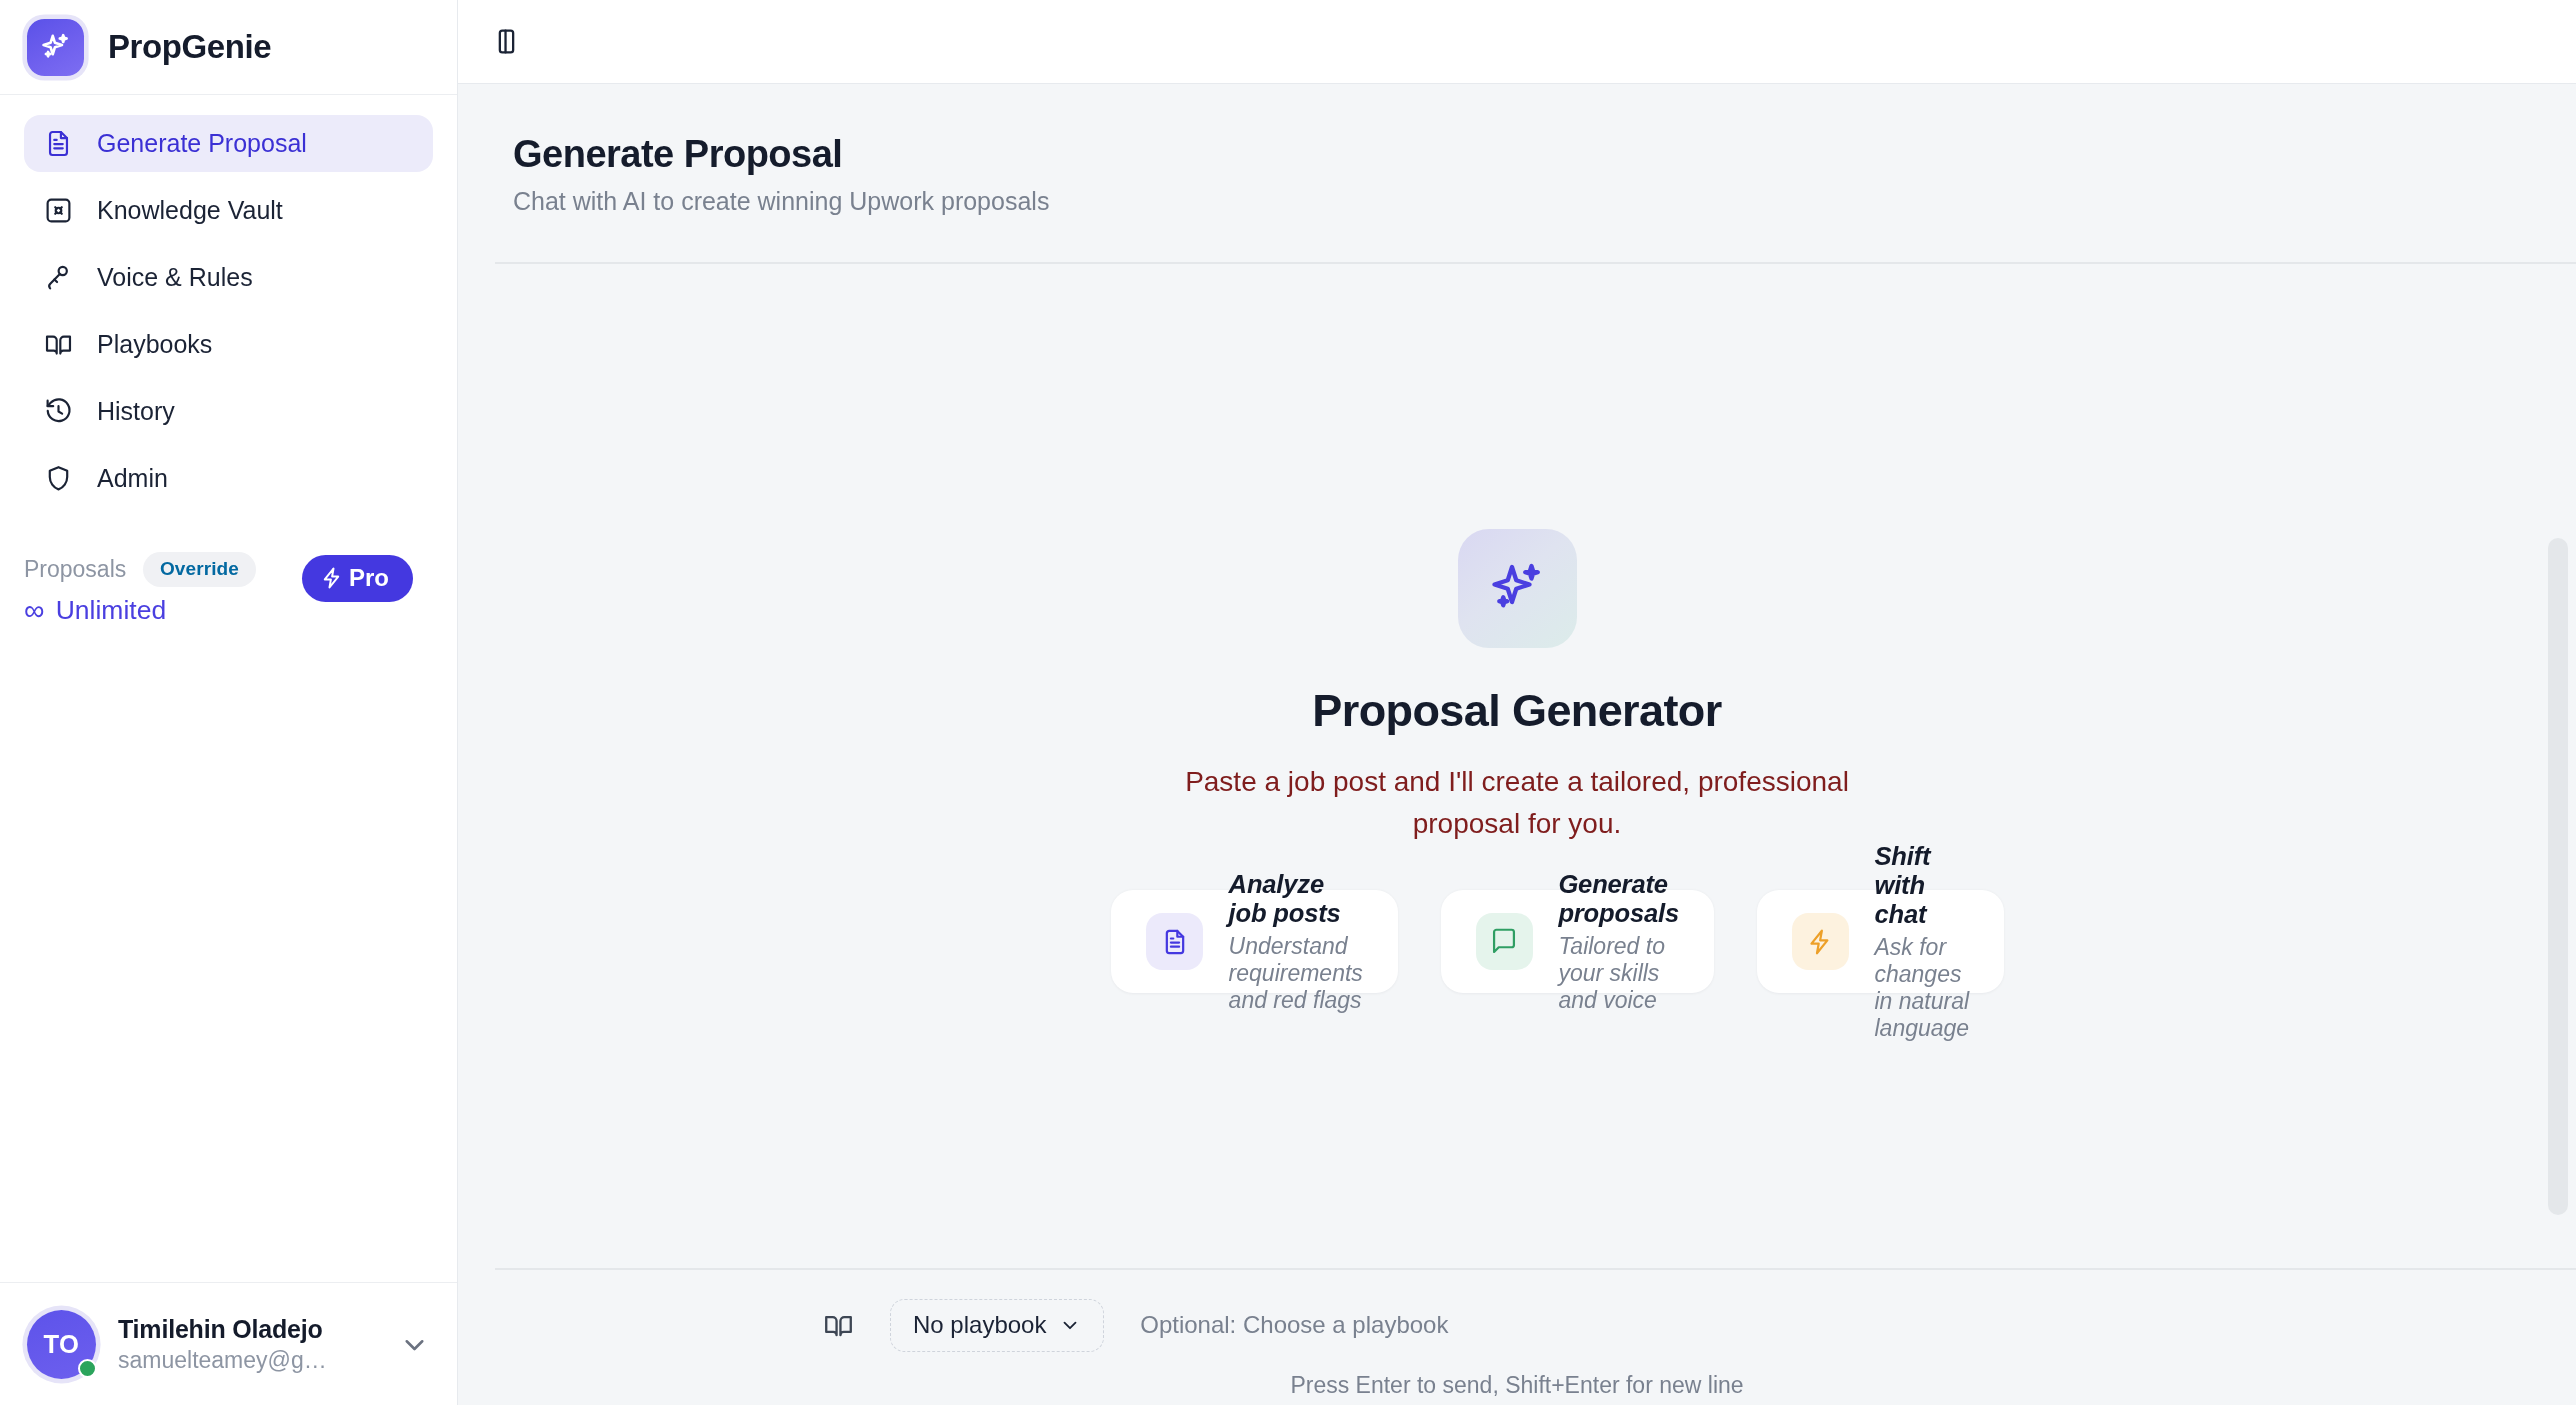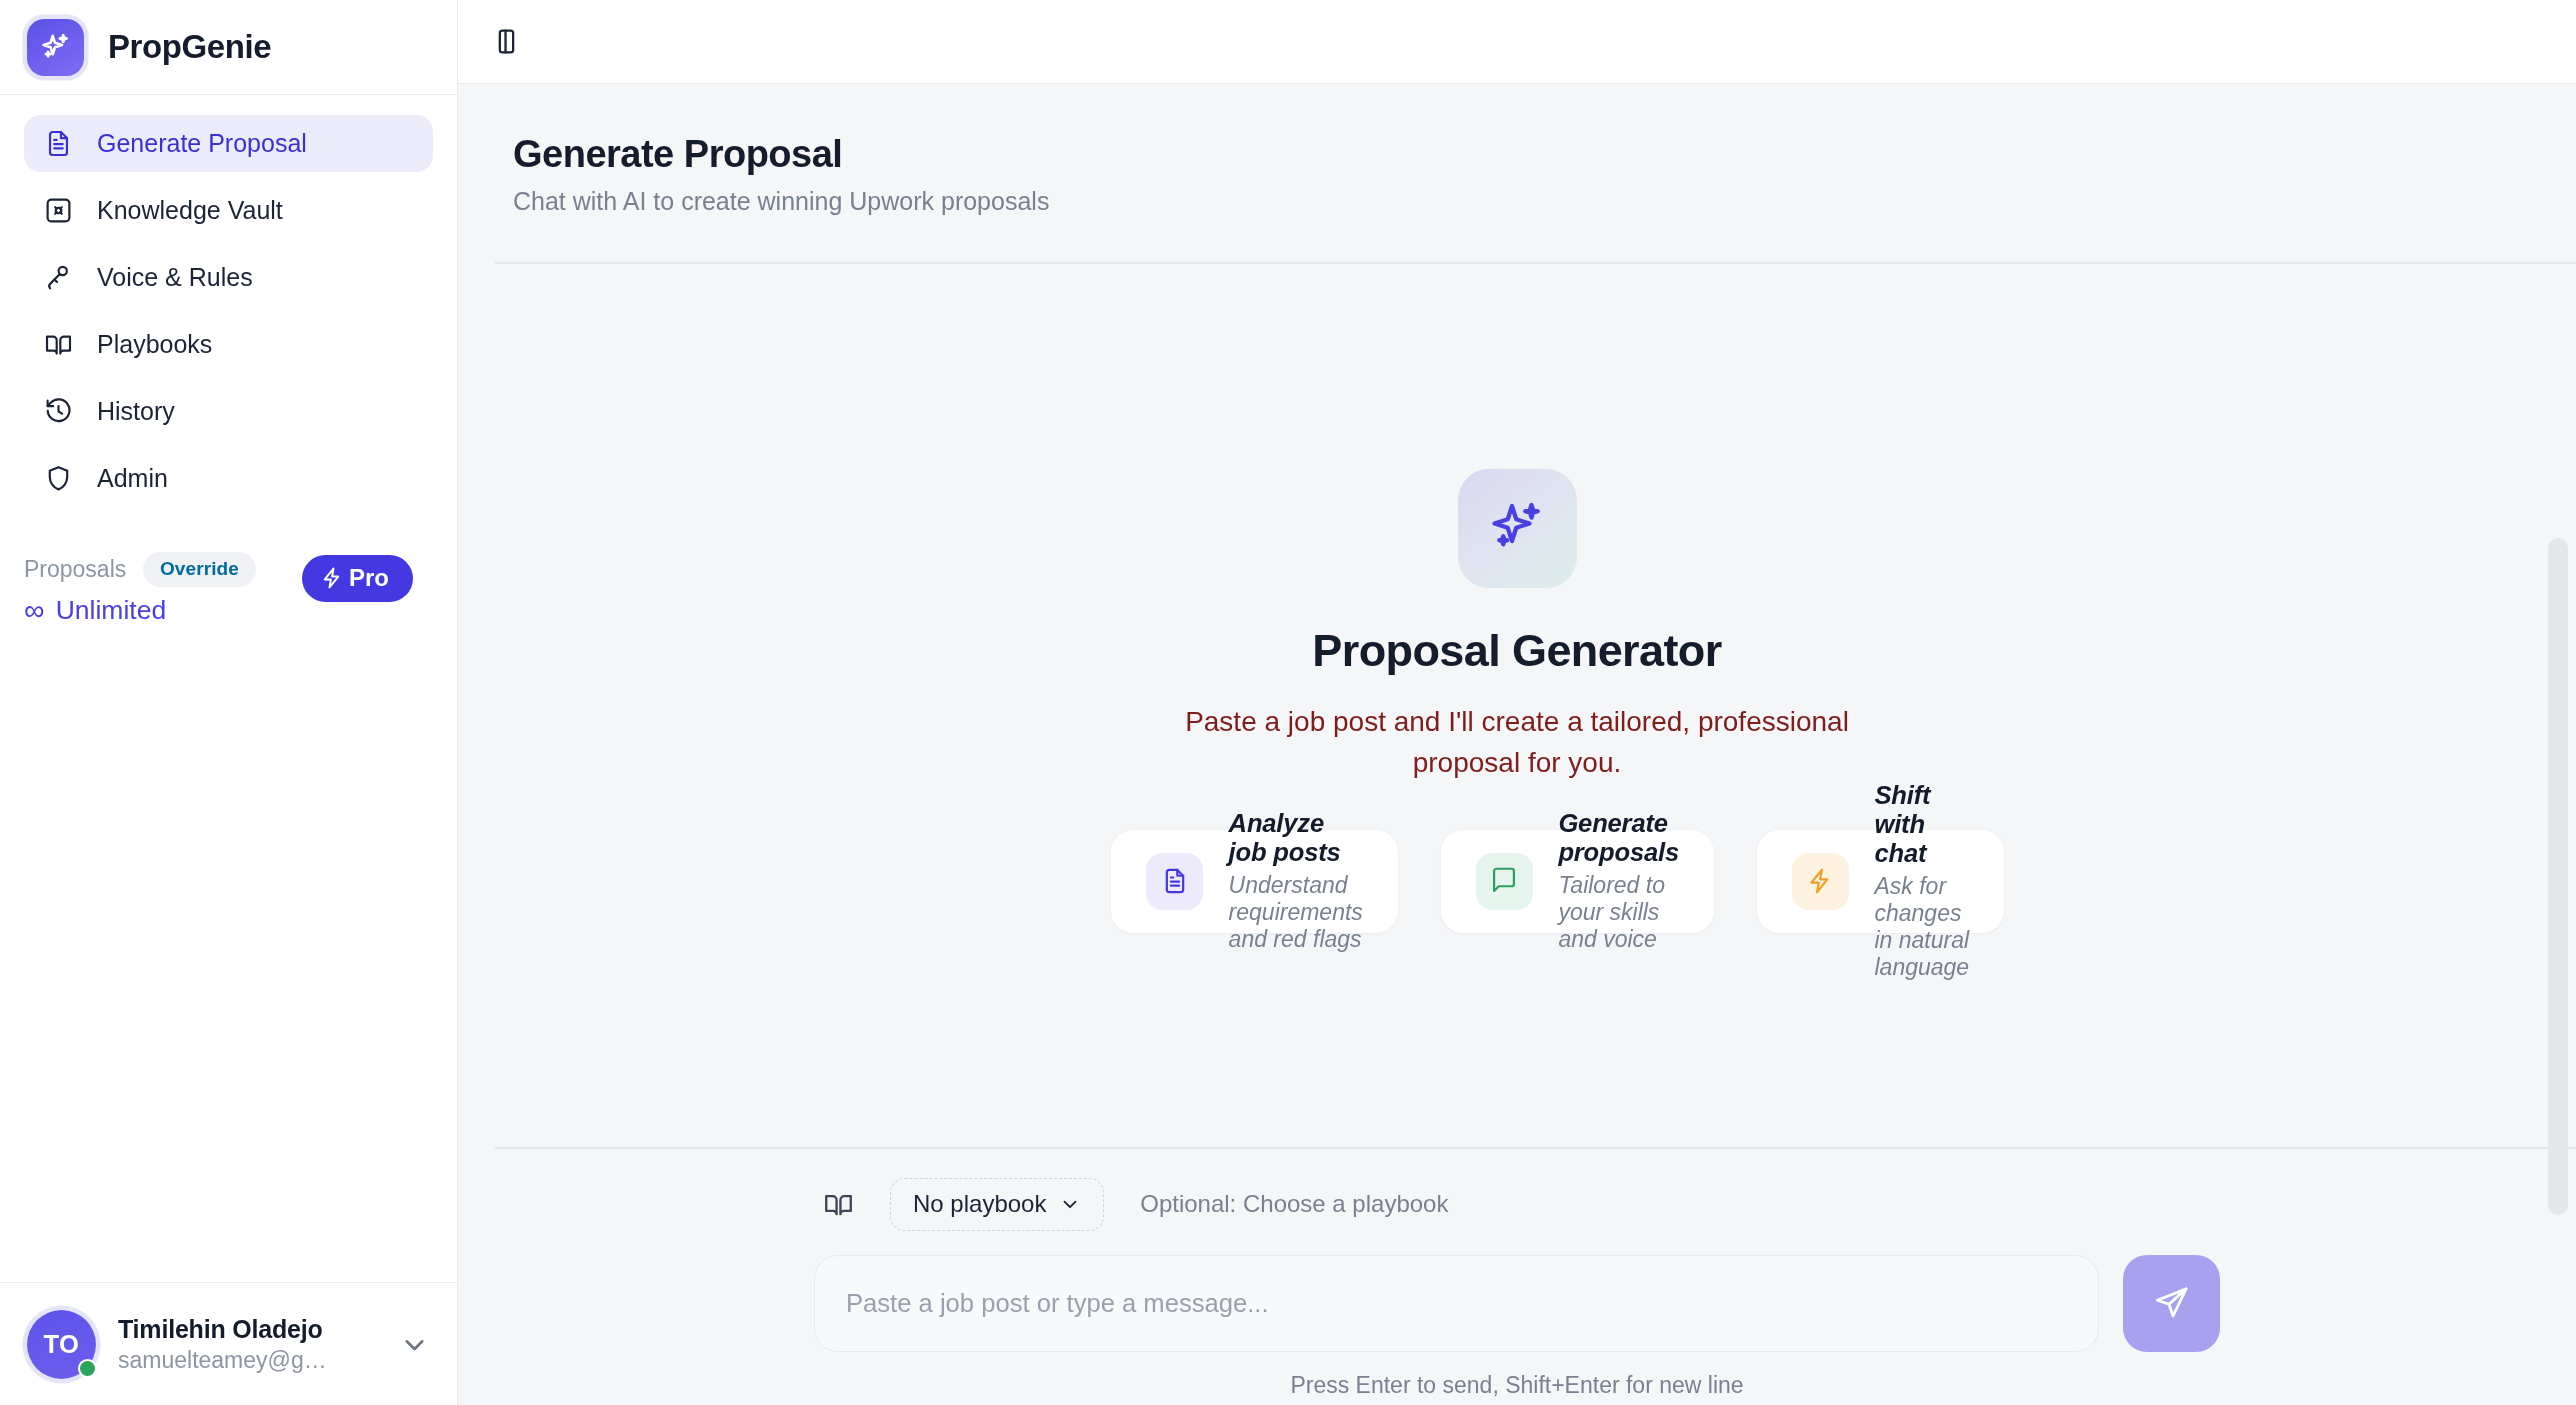--- a/index.html
+++ b/index.html
@@ -434,29 +434,18 @@
           <span>No playbook</span>
           <span>
             <svg viewBox="0 0 24 24" fill="none" stroke="#1b2335" stroke-width="2" stroke-linecap="round" stroke-linejoin="round">
               <path d="M6 9.5 12 15.5 18 9.5"></path>
             </svg>
           </span>
         </div>
         <span class="pb-hint">Optional: Choose a playbook</span>
       </div>
 
-      <div class="input-row">
-        <div class="textbox">Paste a job post or type a message...</div>
-        <div class="send-btn">
-          <span>
-            <svg viewBox="0 0 24 24" fill="none" stroke="#ffffff" stroke-width="1.8" stroke-linecap="round" stroke-linejoin="round">
-              <path d="M21.5 2.5 2.8 9.9l7.6 2.6 2.6 7.6z"></path>
-              <path d="M21.5 2.5 10.4 12.5"></path>
-            </svg>
-          </span>
-        </div>
-      </div>
 
       <div class="enter-hint">Press Enter to send, Shift+Enter for new line</div>
     </div>
   </section>
 </div>
 
 
 </body></html>

